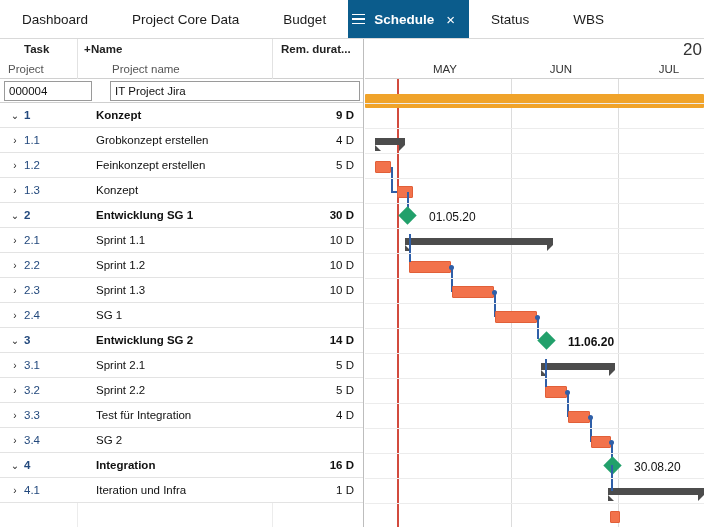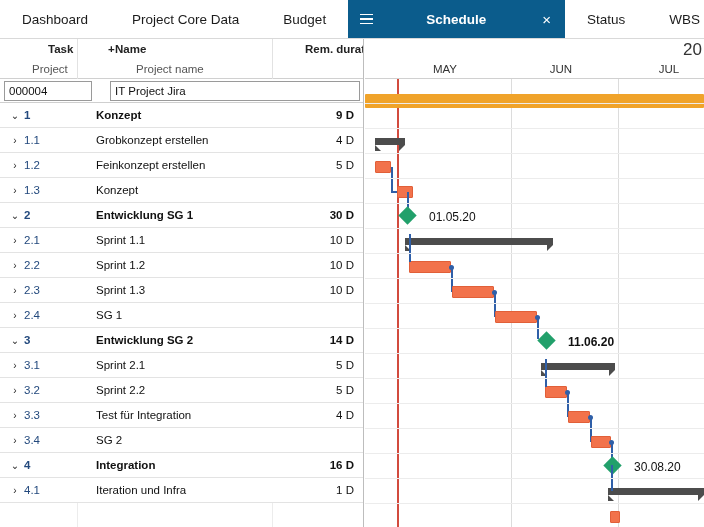--- a/index.html
+++ b/index.html
@@ -35,22 +35,21 @@
     font-size: 13.5px;
     color: #1b1b1b;
     background: #ffffff;
     white-space: nowrap;
     position: relative;
   }
   .tab.active {
     background: #0b5c8c;
     color: #ffffff;
     font-weight: bold;
-    padding: 0 14px 0 12px;
-    gap: 44px;
+    padding: 0 14px 0 4px;
   }
   .tab .hamb {
     display: inline-block;
     width: 13px; height: 11px;
     margin-right: 9px;
     position: relative;
     flex: none;
   }
   .tab .hamb i {
     position: absolute;
@@ -82,21 +81,20 @@
     position: relative;
     height: 40px;
     border-bottom: 1px solid #d0d0d0;
     background: #ffffff;
   }
   .gh-row {
     position: absolute;
     left: 0; width: 364px;
     height: 20px;
     font-size: 11.5px;
-    margin-left: 24px;
   }
   .gh-row.r1 { top: 0; }
   .gh-row.r2 { top: 20px; color: #555; }
   .gh-cell {
     position: absolute;
     height: 20px;
     line-height: 20px;
     font-size: 11.5px;
   }
   .gh-bold { font-weight: bold; color: #222; }

